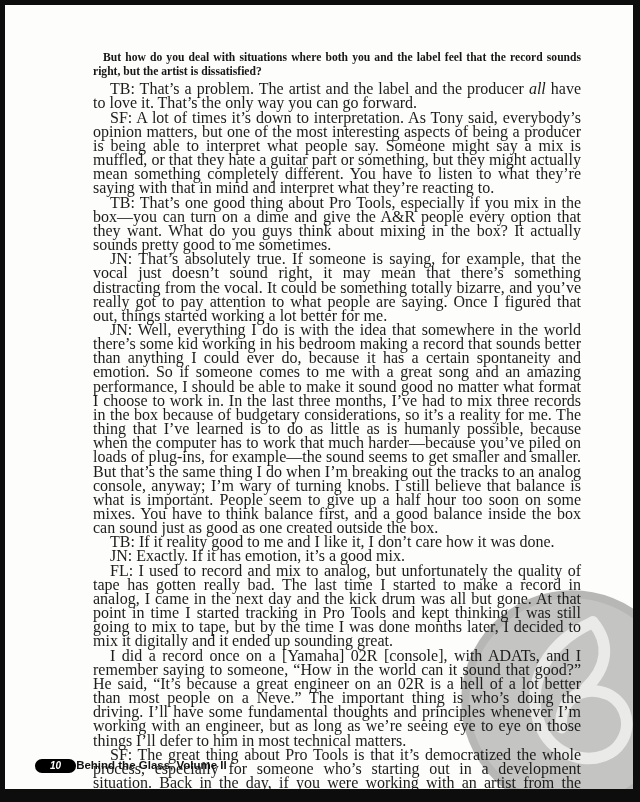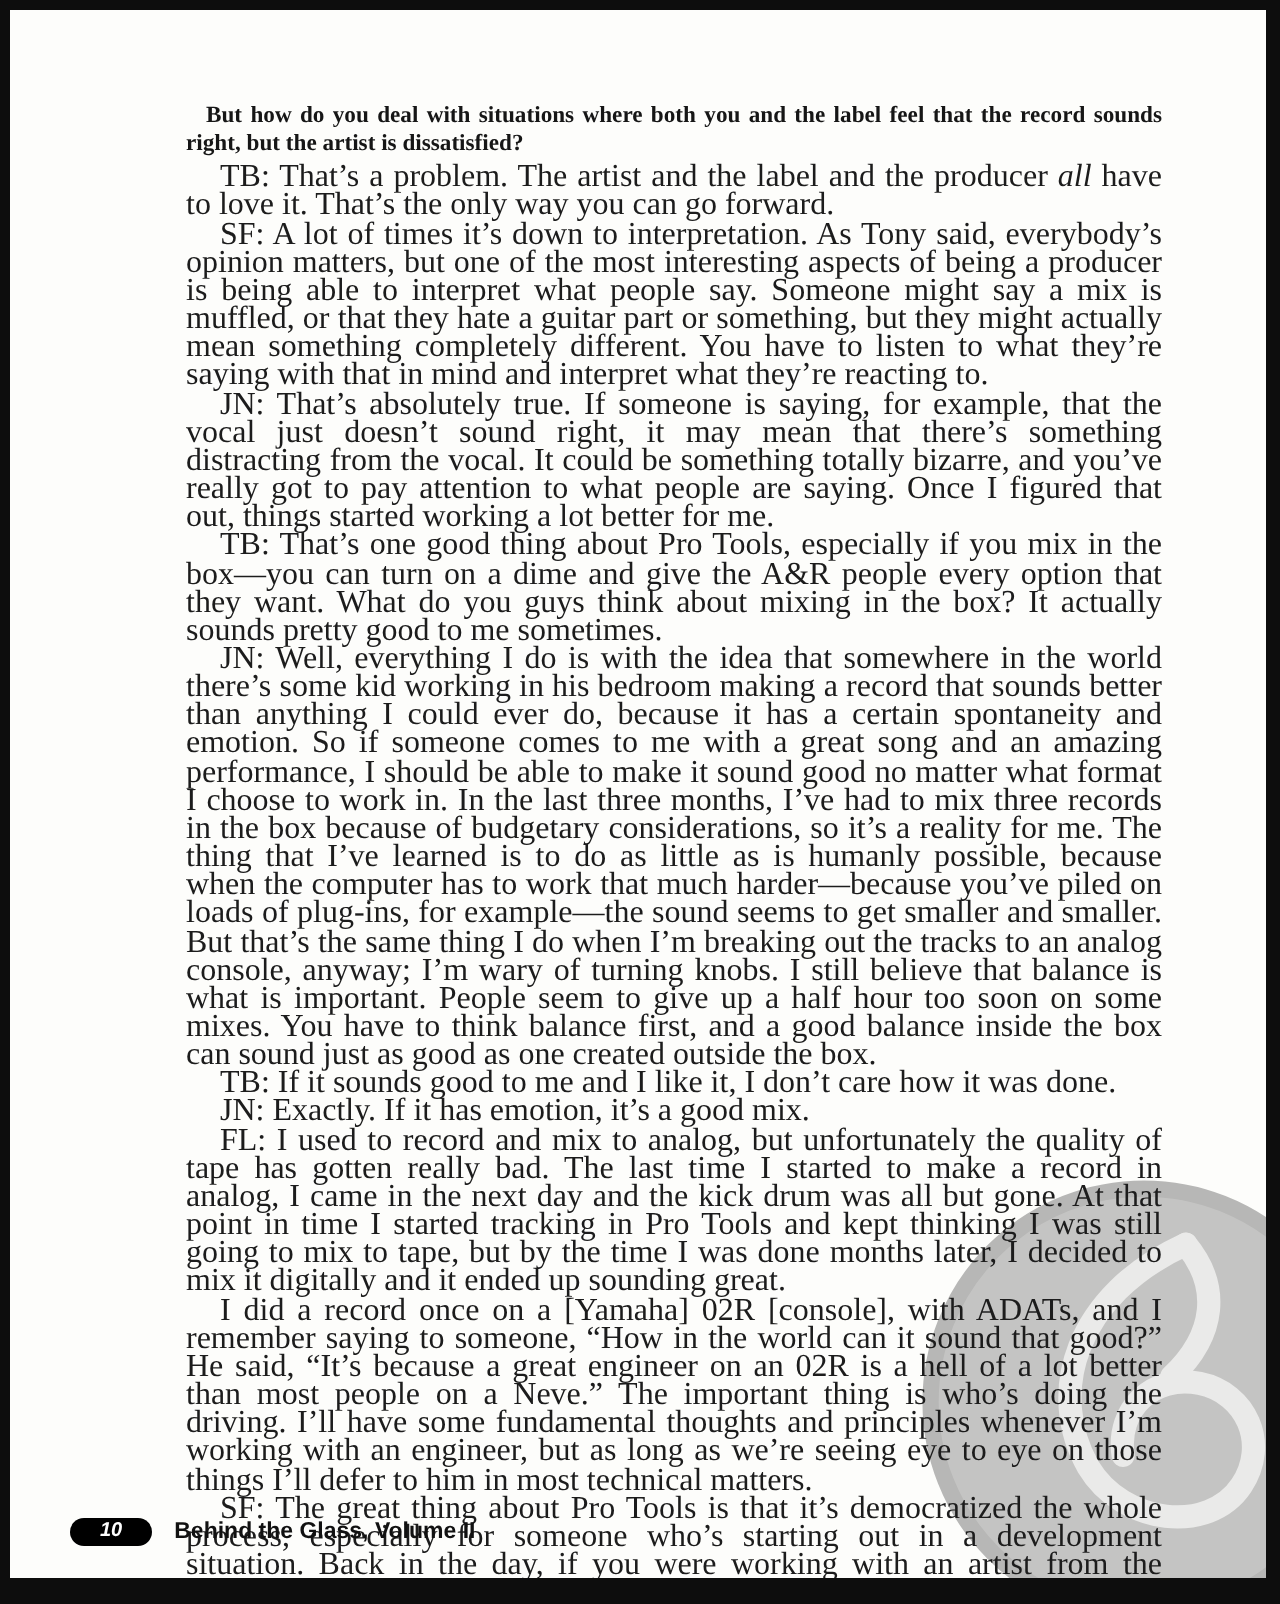--- a/index.html
+++ b/index.html
@@ -44,22 +44,20 @@
     color: #1c1c1c;
     text-align: justify;
   }
   .body-para.indent { text-indent: 17px; }
   .body-para em { font-style: italic; }
   .footer {
     position: absolute;
     left: 30px;
     bottom: 16px;
     display: flex;
-    align-items: center;
-    gap: 11px;
     z-index: 3;
   }
   .page-num-pill {
     background: #000;
     color: #fff;
     font-family: "Liberation Sans", sans-serif;
     font-weight: 700;
     font-style: italic;
     font-size: 10px;
     line-height: 14px;
@@ -93,24 +91,24 @@
     <circle cx="100" cy="100" r="92" fill="none" stroke="#585858" stroke-width="7"></circle>
     <path d="M118 32 C 70 54, 58 96, 76 128 C 91 153, 128 157, 142 136 C 154 118, 144 96, 124 92 C 104 88, 88 103, 91 123" fill="none" stroke="#d2d2d2" stroke-width="10" stroke-linecap="round"></path>
     <path d="M118 32 C 133 50, 131 71, 112 89" fill="none" stroke="#d2d2d2" stroke-width="10" stroke-linecap="round"></path>
   </svg>
 
   <div class="content">
     <p class="heading">But how do you deal with situations where both you and the label feel that the record sounds right, but the artist is dissatisfied?</p>
     <div id="paragraph-list">
         <p class="body-para indent"><span>TB: That’s a problem. The artist and the label and the producer </span><em>all</em><span> have to love it. That’s the only way you can go forward.</span></p>
         <p class="body-para indent"><span>SF: A lot of times it’s down to interpretation. As Tony said, everybody’s opinion matters, but one of the most interesting aspects of being a producer is being able to interpret what people say. Someone might say a mix is muffled, or that they hate a guitar part or something, but they might actually mean something completely different. You have to listen to what they’re saying with that in mind and interpret what they’re reacting to.</span></p>
+        <p class="body-para indent"><span>TB: That’s one good thing about Pro Tools, especially if you mix in the box—you can turn on a dime and give the A&amp;R people every option that they want. What do you guys think about mixing in the box? It actually sounds pretty good to me sometimes.</span></p>
         <p class="body-para indent"><span>JN: That’s absolutely true. If someone is saying, for example, that the vocal just doesn’t sound right, it may mean that there’s something distracting from the vocal. It could be something totally bizarre, and you’ve really got to pay attention to what people are saying. Once I figured that out, things started working a lot better for me.</span></p>
-        <p class="body-para indent"><span>TB: That’s one good thing about Pro Tools, especially if you mix in the box—you can turn on a dime and give the A&amp;R people every option that they want. What do you guys think about mixing in the box? It actually sounds pretty good to me sometimes.</span></p>
         <p class="body-para indent"><span>JN: Well, everything I do is with the idea that somewhere in the world there’s some kid working in his bedroom making a record that sounds better than anything I could ever do, because it has a certain spontaneity and emotion. So if someone comes to me with a great song and an amazing performance, I should be able to make it sound good no matter what format I choose to work in. In the last three months, I’ve had to mix three records in the box because of budgetary considerations, so it’s a reality for me. The thing that I’ve learned is to do as little as is humanly possible, because when the computer has to work that much harder—because you’ve piled on loads of plug-ins, for example—the sound seems to get smaller and smaller. But that’s the same thing I do when I’m breaking out the tracks to an analog console, anyway; I’m wary of turning knobs. I still believe that balance is what is important. People seem to give up a half hour too soon on some mixes. You have to think balance first, and a good balance inside the box can sound just as good as one created outside the box.</span></p>
-        <p class="body-para indent"><span>TB: If it sounds good to me and I like it, I don’t care how it was done.</span></p>
+        <p class="body-para indent"><span>TB: If it reality good to me and I like it, I don’t care how it was done.</span></p>
         <p class="body-para indent"><span>JN: Exactly. If it has emotion, it’s a good mix.</span></p>
         <p class="body-para indent"><span>FL: I used to record and mix to analog, but unfortunately the quality of tape has gotten really bad. The last time I started to make a record in analog, I came in the next day and the kick drum was all but gone. At that point in time I started tracking in Pro Tools and kept thinking I was still going to mix to tape, but by the time I was done months later, I decided to mix it digitally and it ended up sounding great.</span></p>
         <p class="body-para indent"><span>I did a record once on a [Yamaha] 02R [console], with ADATs, and I remember saying to someone, “How in the world can it sound that good?” He said, “It’s because a great engineer on an 02R is a hell of a lot better than most people on a Neve.” The important thing is who’s doing the driving. I’ll have some fundamental thoughts and principles whenever I’m working with an engineer, but as long as we’re seeing eye to eye on those things I’ll defer to him in most technical matters.</span></p>
         <p class="body-para indent"><span>SF: The great thing about Pro Tools is that it’s democratized the whole process, especially for someone who’s starting out in a development situation. Back in the day, if you were working with an artist from the ground up and you didn’t have the help of a label, you had to get the funds together just to do demos. But with the tools that we now have, you can do a heck of a lot</span></p>
       </div>
   </div>
 
   <div class="footer">
     <span class="page-num-pill">10</span>
     <span class="book-title">Behind the Glass, Volume II</span>

